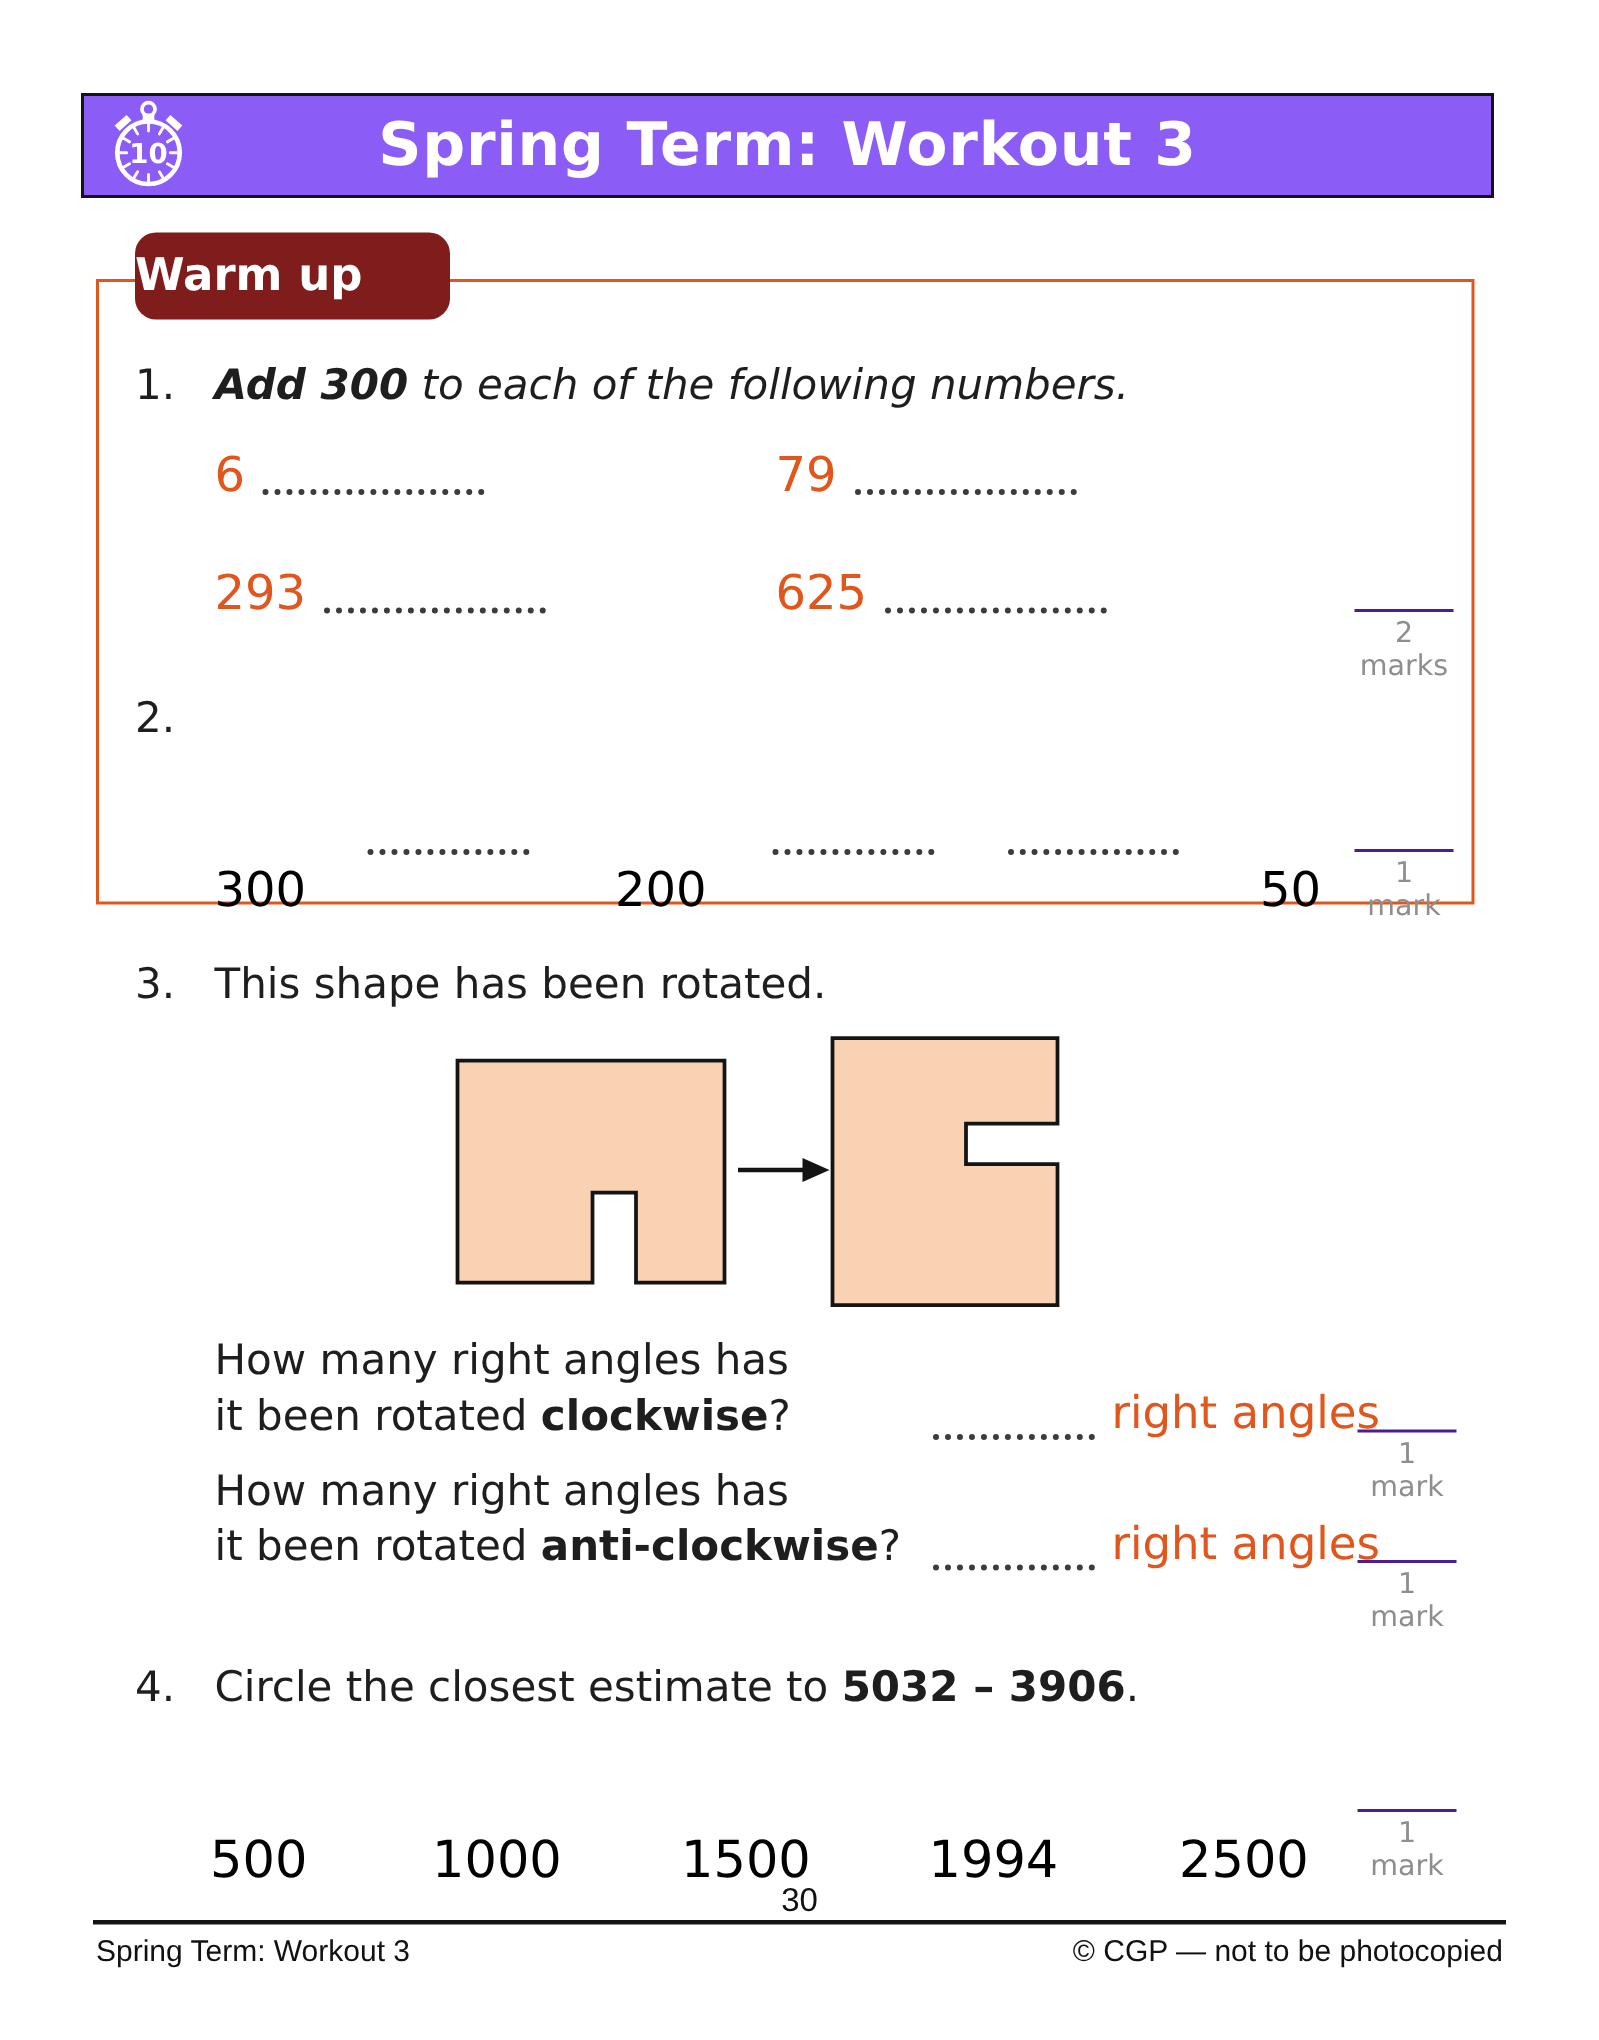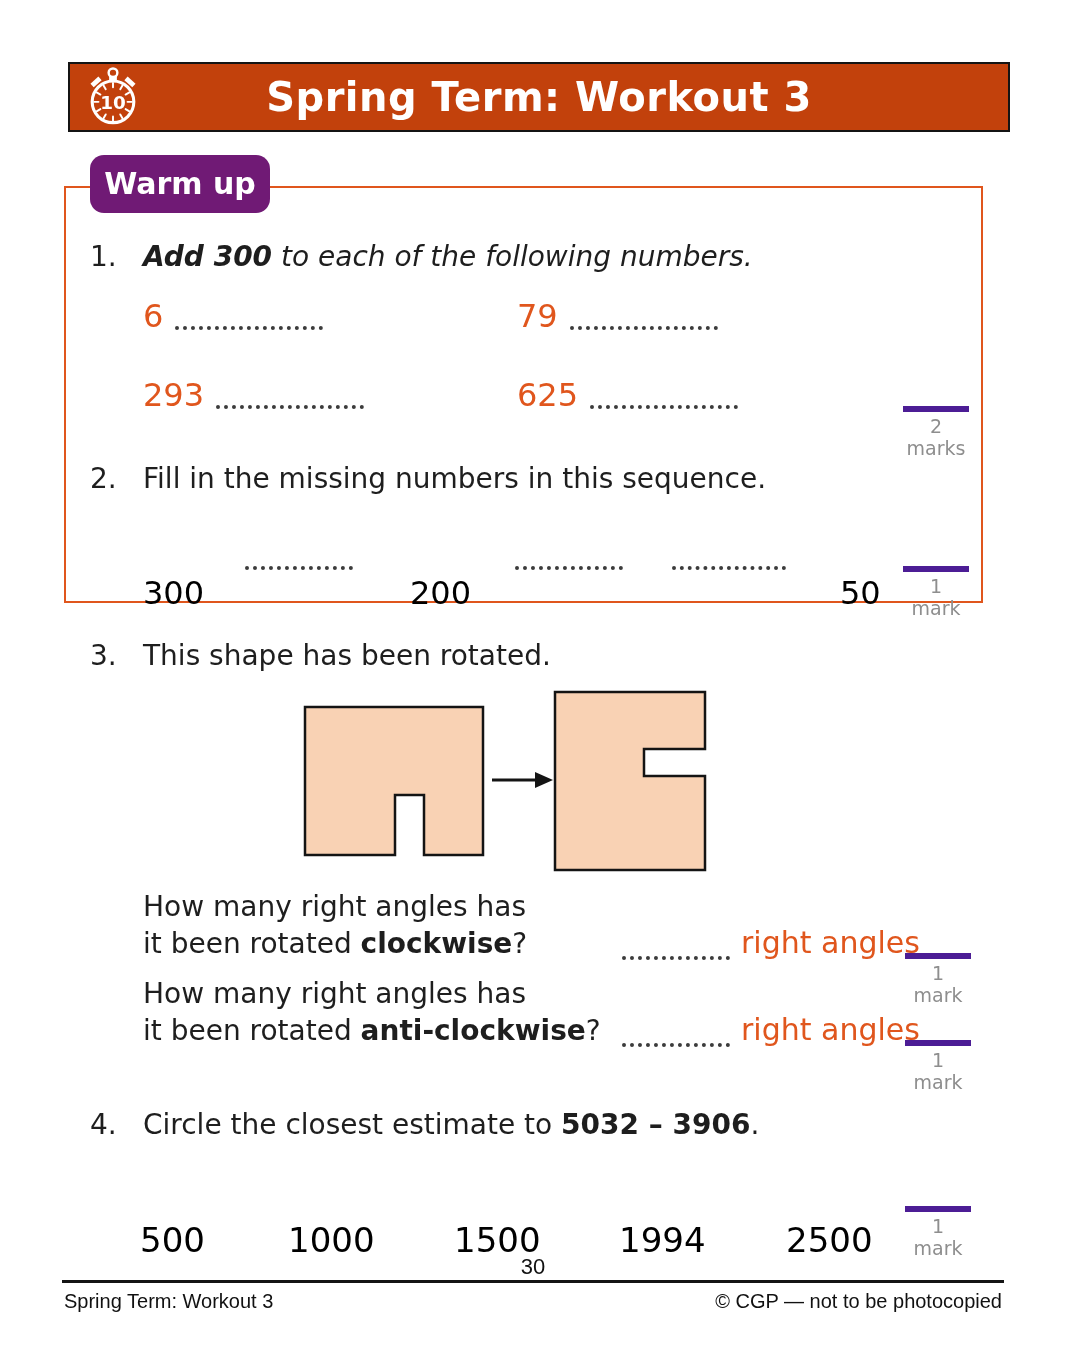--- a/index.html
+++ b/index.html
@@ -2,52 +2,52 @@
 <html><head>
 <meta charset="utf-8">
 <style>
   html,body { margin:0; padding:0; background:#ffffff; }
   .page {
     position:relative; width:1066px; height:1360px; background:#ffffff;
     font-family:"DejaVu Sans", sans-serif; color:#1e1e1e; overflow:hidden;
   }
   
   .header-bar {
-    position:absolute; left:68px; top:62px; width:942px; height:70px;
-    background:#c2410c; border:2px solid #141414; box-sizing:border-box;
+    position:absolute; left:54px; top:62px; width:942px; height:70px;
+    background:#8b5cf6; border:2px solid #141414; box-sizing:border-box;
   }
   .header-title {
     position:absolute; left:0; top:0; width:100%; height:66px; line-height:66px;
     text-align:center; color:#ffffff; font-size:40px; font-weight:bold; letter-spacing:0.5px;
   }
   .stopwatch { position:absolute; left:12px; top:2px; width:62px; height:62px; }
   
   .warmup-box {
     position:absolute; left:64px; top:186px; width:919px; height:417px;
     border:2px solid #e0561d; box-sizing:border-box;
   }
   .warmup-badge {
-    position:absolute; left:90px; top:155px; width:180px; height:58px;
-    background:#701a75; border-radius:14px; text-align:center;
+    position:absolute; left:90px; top:155px; width:210px; height:58px;
+    background:#7f1d1d; border-radius:14px; text-align:left;
     line-height:58px; color:#ffffff; font-size:30px; font-weight:bold;
   }
   
   .qnum  { position:absolute; left:90px; font-size:28px; color:#1e1e1e; }
   .qtext { position:absolute; left:143px; font-size:28px; color:#1e1e1e; }
   .b { font-weight:bold; }
   
   .num { position:absolute; color:#000000; font-size:32px;margin-top:40px; }
   .blank { position:absolute; width:108px; height:26px; border-bottom:4px dotted #3c3c3c; }
   .ans-item { position:absolute; display:flex; align-items:flex-end; gap:12px; }
   .ans-item .n { color:#e0561d; font-size:32px; line-height:32px; }
   .ans-item .dots { display:inline-block; width:148px; height:0; border-bottom:4px dotted #3c3c3c; margin-bottom:2px; }
   .unit { position:absolute; color:#e0561d; font-size:30px; }
   
   .marks {
-    position:absolute; width:66px; border-top:6px solid #4c1d95; padding-top:3px;
+    position:absolute; width:66px; border-top:2px solid #4c1d95; padding-top:3px;
     color:#8e8e8e; font-size:19px; text-align:center;
   }
   
   .diagram { position:absolute; left:300px; top:688px; width:410px; height:184px; }
   
   .footer-rule { position:absolute; left:62px; top:1280px; width:942px; height:3px; background:#141414; }
   .footer-text { position:absolute; top:1290px; font-family:"Liberation Sans", sans-serif; font-size:20px; color:#111; }
   .f-left  { left:64px; }
   .f-center{ left:62px; width:942px; text-align:center; font-size:22px; top:1254px; }
   .f-right { left:62px; width:940px; text-align:right; }
@@ -103,21 +103,20 @@
     <span class="n">293</span>
     <span class="dots"></span>
   </div>
   <div class="ans-item" style="left:517px; top:379px;">
     <span class="n">625</span>
     <span class="dots"></span>
   </div>
   <div class="marks" style="left:903px; top:406px;">2 marks</div>
 
   <span class="qnum" style="top:462px;">2.</span>
-  <span class="qtext" style="top:462px;">Fill in the missing numbers in this sequence.</span>
 
   <span class="num" style="left:143px; top:534px;">300</span>
   <span class="blank" style="left:245px; top:540px;"></span>
   <span class="num" style="left:410px; top:534px;">200</span>
   <span class="blank" style="left:515px; top:540px;"></span>
   <span class="blank" style="left:672px; top:540px; width:114px;"></span>
   <span class="num" style="left:840px; top:534px;">50</span>
   <div class="marks" style="left:903px; top:566px;">1 mark</div>
 
   <span class="qnum" style="top:639px;">3.</span>

